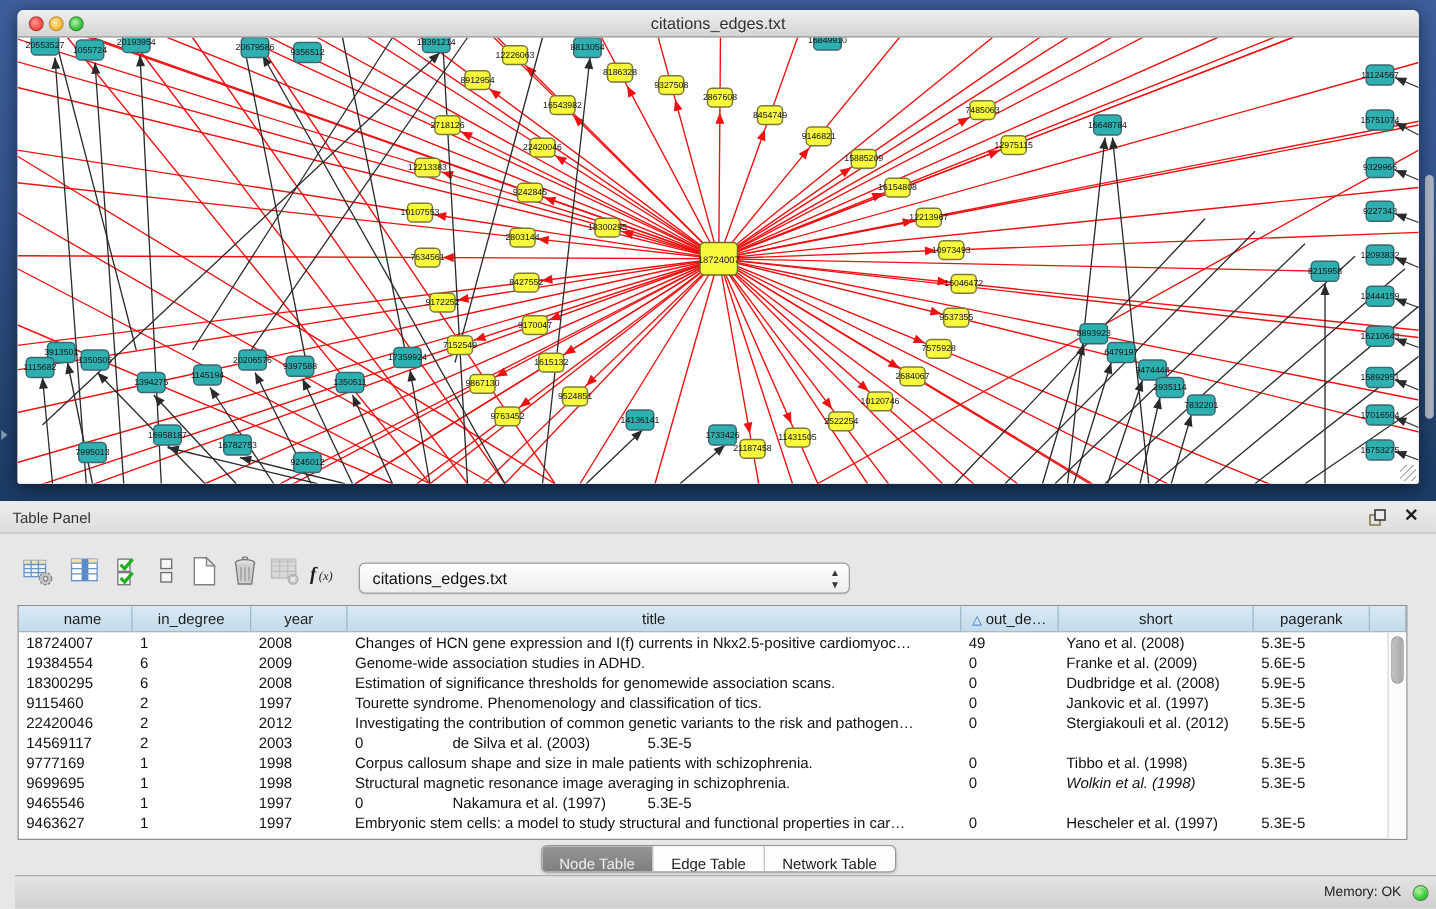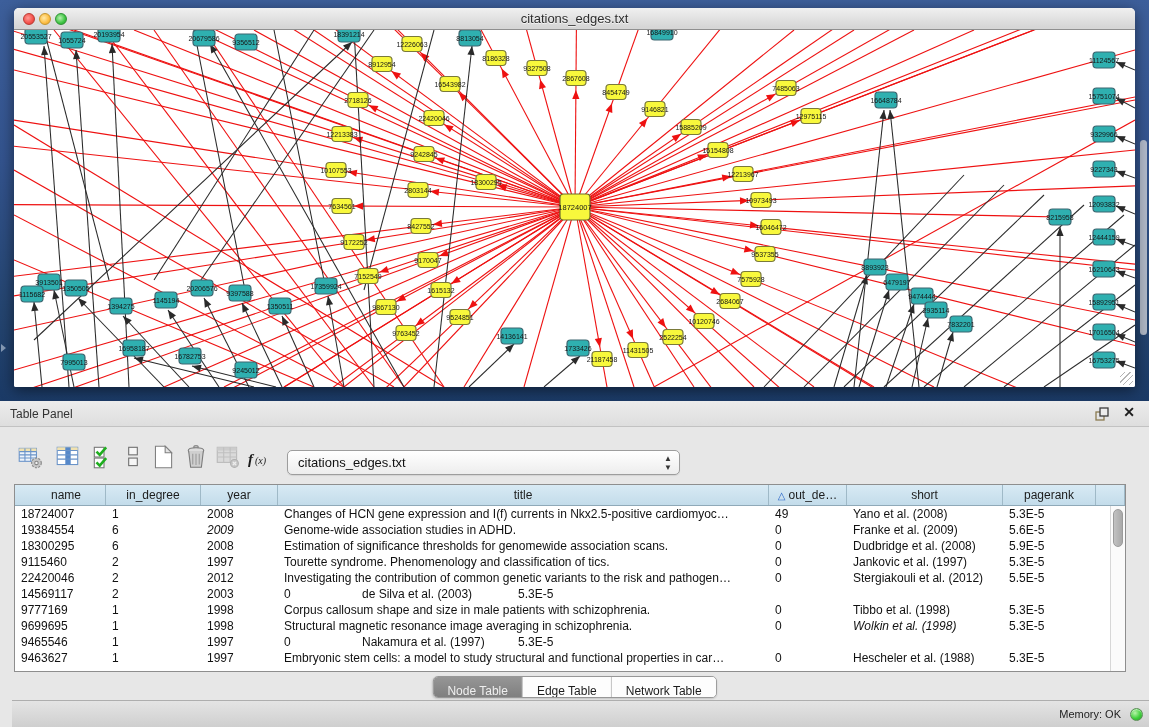--- a/index.html
+++ b/index.html
@@ -723,21 +723,21 @@
           <div class="td" style="width: 95px;">1</div>
           <div class="td" style="width: 77px;">2008</div>
           <div class="td" style="width: 491px;">Changes of HCN gene expression and I(f) currents in Nkx2.5-positive cardiomyoc…</div>
           <div class="td" style="width: 78px;">49</div>
           <div class="td" style="width: 156px;">Yano et al. (2008)</div>
           <div class="td" style="width: 93px;">5.3E-5</div>
         </div>
         <div class="tr">
           <div class="td" style="width: 91px;">19384554</div>
           <div class="td" style="width: 95px;">6</div>
-          <div class="td" style="width: 77px; font-style: italic;">2009</div>
+          <div class="td" style="width: 77px;">2009</div>
           <div class="td" style="width: 491px;">Genome-wide association studies in ADHD.</div>
           <div class="td" style="width: 78px;">0</div>
           <div class="td" style="width: 156px;">Franke et al. (2009)</div>
           <div class="td" style="width: 93px;">5.6E-5</div>
         </div>
         <div class="tr">
           <div class="td" style="width: 91px;">18300295</div>
           <div class="td" style="width: 95px;">6</div>
           <div class="td" style="width: 77px;">2008</div>
           <div class="td" style="width: 491px;">Estimation of significance thresholds for genomewide association scans.</div>
@@ -796,21 +796,21 @@
           <div class="td" style="width: 78px;">0</div>
           <div class="td" style="width: 156px;">Nakamura et al. (1997)</div>
           <div class="td" style="width: 93px;">5.3E-5</div>
         </div>
         <div class="tr">
           <div class="td" style="width: 91px;">9463627</div>
           <div class="td" style="width: 95px;">1</div>
           <div class="td" style="width: 77px;">1997</div>
           <div class="td" style="width: 491px;">Embryonic stem cells: a model to study structural and functional properties in car…</div>
           <div class="td" style="width: 78px;">0</div>
-          <div class="td" style="width: 156px;">Hescheler et al. (1988)</div>
+          <div class="td" style="width: 156px;">Hescheler et al. (1997)</div>
           <div class="td" style="width: 93px;">5.3E-5</div>
         </div>
       </div>
     <div class="vscroll">
       <div class="vthumb"></div>
     </div>
   </div>
 
   <div class="tabs-row">
     <div class="seg" id="tabs">

